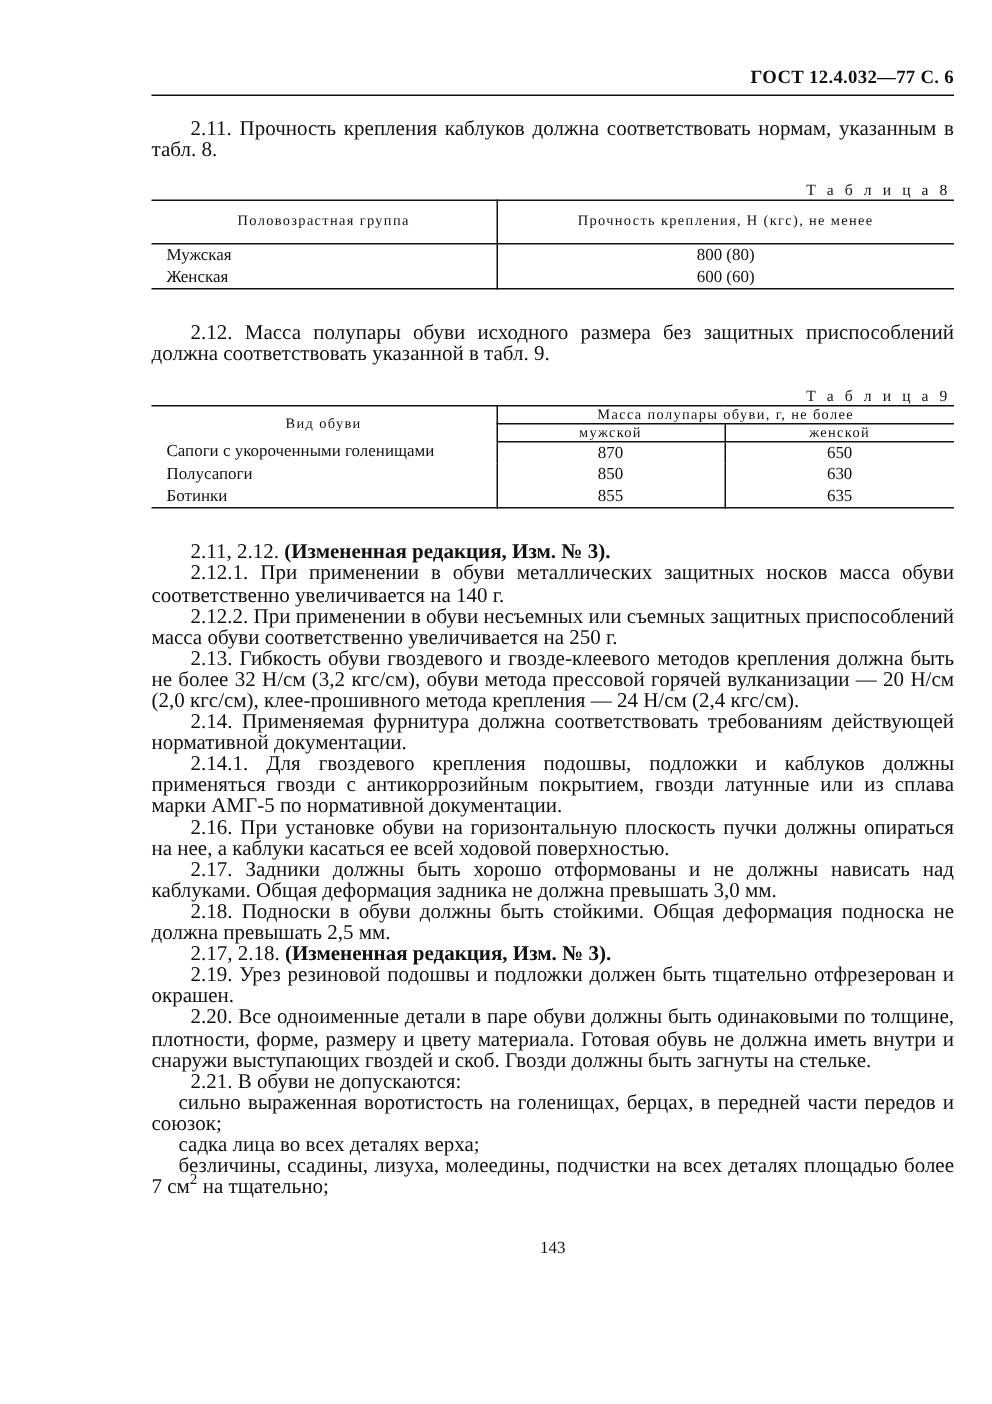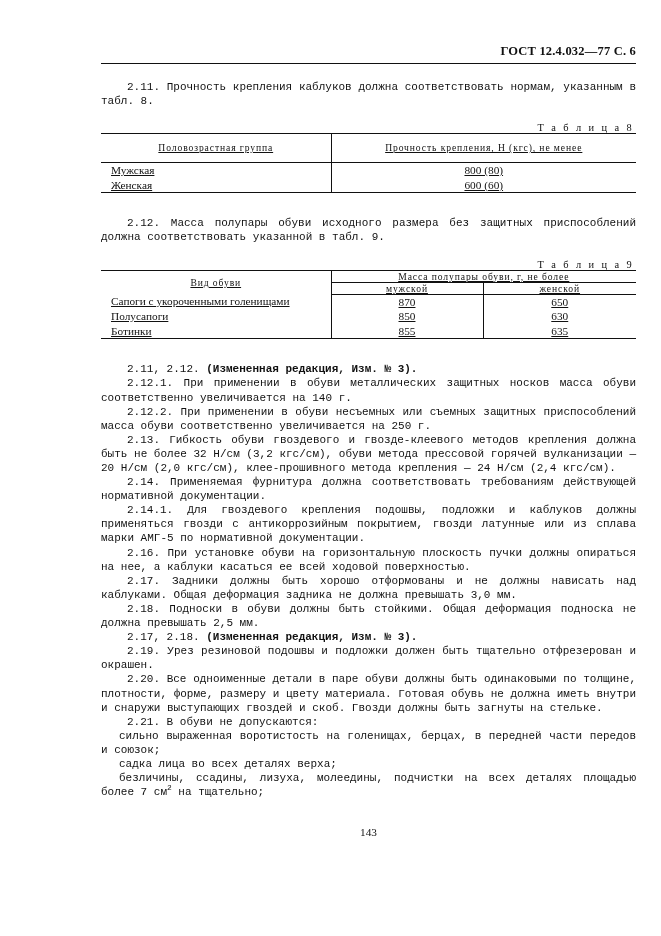--- a/index.html
+++ b/index.html
@@ -43,26 +43,25 @@
   }
   
   .content {
     position: absolute;
     left: 63px;
     top: 80px;
     width: 535px;
   }
   p.para {
     margin: 0;
-    font-size: 11px;
+    font-size: 14px;
     line-height: 14.1px;
     text-align: justify;
     text-indent: 26px;
     hyphens: manual;
-    font-family: Liberation Mono, monospace;
   }
   p.para.small-indent { text-indent: 18px; }
   .gap-lg { height: 23px; }
   .gap-md { height: 14px; }
   b { font-weight: bold; }
   sup { font-size: 0.72em; vertical-align: super; line-height: 0; }
 
   
   .table-caption {
     font-size: 10.4px;
@@ -76,21 +75,20 @@
   table.gost {
     width: 535px;
     border-collapse: collapse;
     table-layout: fixed;
     margin: 0;
   }
   table.gost td, table.gost th {
     border: 0;
     padding: 0;
     font-weight: normal;
-    text-decoration: underline;
   }
   .rule-top    { border-top: 1.6px solid #111 !important; }
   .rule-bottom { border-bottom: 1.6px solid #111 !important; }
   .rule-thin   { border-bottom: 1px solid #111 !important; }
   .vline-r     { border-right: 1.6px solid #111 !important; }
 
   th.head-cell {
     font-size: 9.6px;
     letter-spacing: 0.9px;
     text-align: center;

